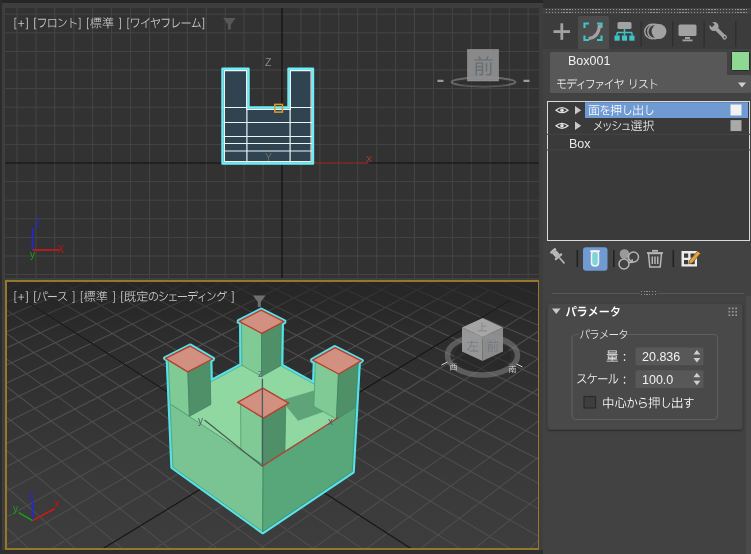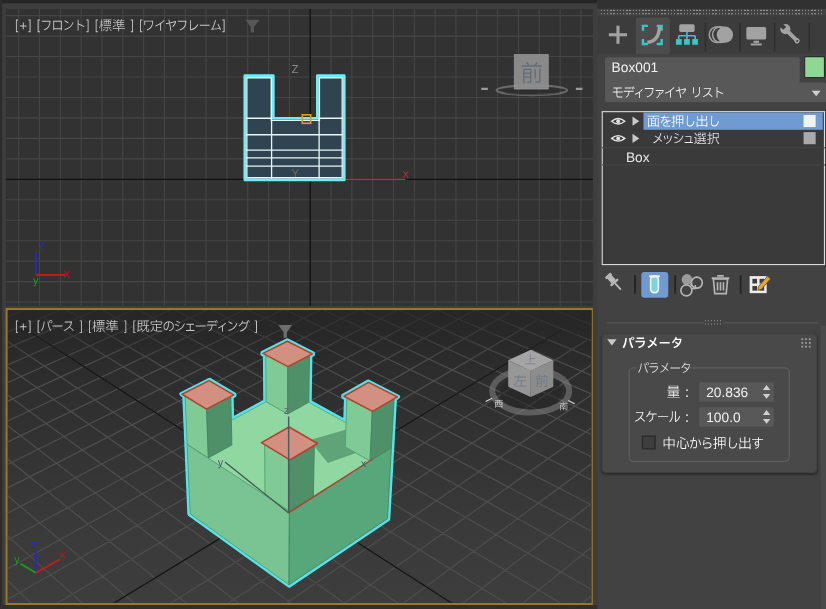--- a/index.html
+++ b/index.html
@@ -49,21 +49,21 @@
 <rect x="-1.9" y="-7" width="3.8" height="6" fill="#3c3c3c"></rect>
 <path d="M-1.8 3 h3.6 v11.5 h-3.6 z"></path>
 <circle cx="0" cy="15" r="2.4"></circle>
 <circle cx="0" cy="15.2" r="0.9" fill="#3c3c3c"></circle>
     </g>
     <rect x="97.5" y="7" width="1.4" height="26" fill="#2f2f2f"></rect>
     <rect x="129" y="7" width="1.4" height="26" fill="#2f2f2f"></rect>
     <rect x="160.5" y="7" width="1.4" height="26" fill="#2f2f2f"></rect>
     <rect x="192" y="7" width="1.4" height="26" fill="#2f2f2f"></rect>
   </svg>
-<div class="abs" style="left:550px;top:51.5px;width:176.5px;height:33px;background:#585858;border-radius:1.5px;color:#f2f2f2;font-size:12.5px;line-height:18.5px;padding-left:6px">Box001</div>
+<div class="abs" style="left:550px;top:51.5px;width:176.5px;height:33px;background:#585858;border-radius:1.5px;color:#f2f2f2;font-size:12.5px;line-height:18.5px;padding-left:18px">Box001</div>
 <div class="abs" style="left:730.5px;top:51px;width:19.5px;height:19.5px;background:#8fd894;border:1px solid #2b2b2b;border-radius:1.5px"></div>
 <div class="abs" style="left:549.5px;top:75px;width:201px;height:17.5px;background:#585858;border-radius:1.5px"></div>
 <svg class="abs" style="left:549.5px;top:75px" width="201" height="18" viewBox="0 0 201 18">
     <path fill="#f0f0f0" d="M16.1 9H11.2V11.5Q11.2 12.2 11.5 12.5Q11.8 12.8 12.4 12.8H15.8V13.6H12.5Q11.4 13.6 10.9 13.1Q10.4 12.6 10.4 11.5V9H7V8.2H10.4V5.4H7.7V4.6H15.3V5.4H11.2V8.2H16.1Z M26 3.4Q26.6 4.4 27 5.5L26.4 5.8Q25.9 4.6 25.4 3.7ZM25.1 6.3Q24.8 5.3 24.1 4.2L24.8 3.9Q25.4 5.1 25.8 6.1ZM18 4.6H24V5.5H18ZM17 8.4V7.6H26.1V8.4H22.1V9.1Q22.1 10.9 21.3 12.1Q20.6 13.2 19 13.9L18.6 13.1Q20 12.5 20.7 11.6Q21.3 10.7 21.3 9.1V8.4Z M34.3 6.6Q33.2 7.9 31.7 8.9V14.2H30.9V9.5Q29.4 10.4 27.4 11.2L27.1 10.4Q29 9.7 30.8 8.6Q32.5 7.4 33.8 6Z M36.2 4.9H44.1Q44 7.3 43.4 9Q42.8 10.7 41.6 11.9Q40.3 13 38.3 13.6L37.9 12.8Q39.7 12.2 40.8 11.3Q41.9 10.4 42.5 9Q43 7.7 43.2 5.8H36.2Z M50.1 10.2Q50.9 9.7 51.6 9.1Q52.2 8.4 52.5 7.7H46.1V6.9H53.3V7.6Q53 8.6 52.3 9.4Q51.5 10.3 50.5 10.8ZM46.6 13.5Q47.5 13.1 48 12.7Q48.5 12.3 48.8 11.7Q49 11.1 49 10.2V8.7H49.8V10.2Q49.8 11.7 49.1 12.6Q48.5 13.6 47 14.3Z M63.1 4.8Q61.8 6.3 60 7.5V13.9H59.2V8.1Q57.2 9.4 54.9 10.2L54.6 9.4Q56.8 8.6 59 7.2Q61.1 5.9 62.6 4.2Z M73.4 5.3 73.6 6.1Q73.3 7.4 72.5 8.5Q71.8 9.6 70.7 10.5L70.1 9.9Q72 8.4 72.7 6.3L68.1 7.3L69.3 13.9L68.5 14.1L67.4 7.5L64.5 8.1L64.3 7.3L67.2 6.6L66.7 3.9L67.5 3.8L68 6.5Z M81.4 12.9Q82.9 12.5 83.8 11.9Q84.6 11.4 85.1 10.5Q85.5 9.6 85.5 8.2V4.2H86.3V8.2Q86.3 9.8 85.8 10.9Q85.3 11.9 84.3 12.6Q83.3 13.3 81.7 13.7ZM80.8 9.9H80V4.3H80.8Z M97.3 13.5Q95.7 11.7 93.9 10.4Q93 11.3 91.9 12.1Q90.7 12.9 89.4 13.5L89 12.7Q91.6 11.6 93.3 9.8Q95 8 95.4 5.7H89.8V4.9H96.3Q96.3 5.3 96.2 6Q95.8 8 94.4 9.7Q96.2 11.1 97.8 12.8Z M107.1 10.6Q104.6 9.2 102.2 8.3V13.9H101.4V4.1H102.2V7.4Q104.9 8.4 107.5 9.9Z"></path>
     <path d="M188 7.5 h8 l-4 5 z" fill="#cfcfcf"></path>
   </svg>
 <div class="abs" style="left:547px;top:101px;width:202.5px;height:139.5px;background:#3a3a3a;border:1.2px solid #dadada"></div>
 <svg class="abs" style="left:547px;top:101px" width="203" height="140" viewBox="0 0 203 140">
     <rect x="38" y="1.2" width="163" height="15.8" fill="#6f9bd2"></rect>
     <g stroke="#e0e0e0" fill="none" stroke-width="1.3">

